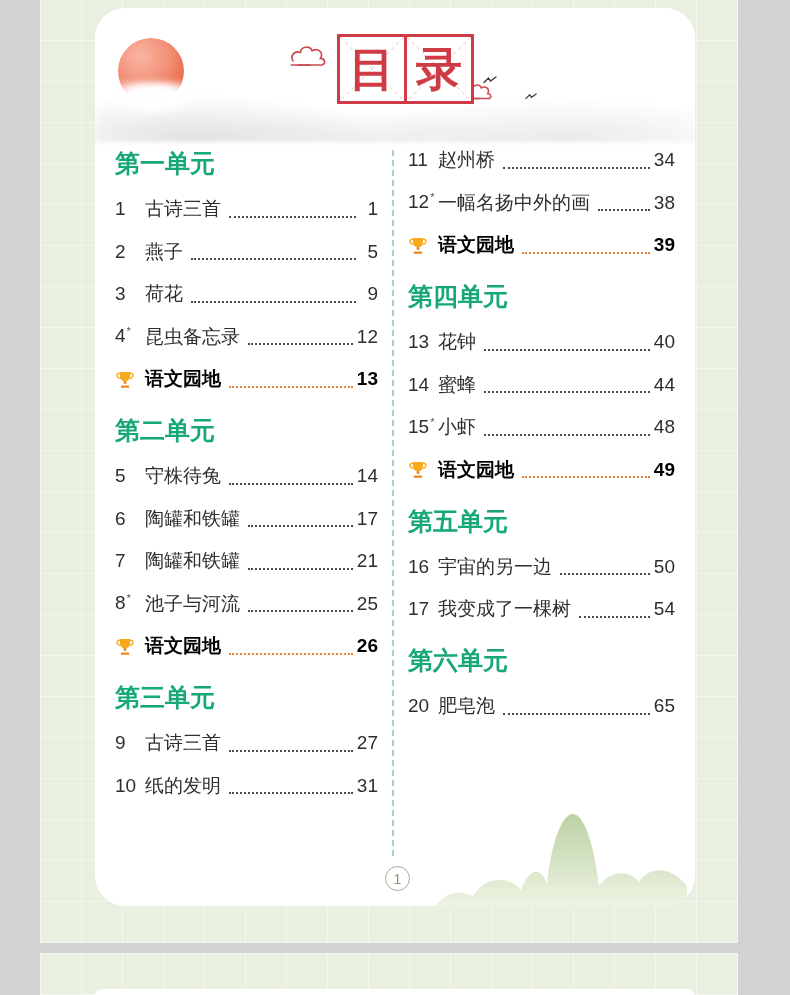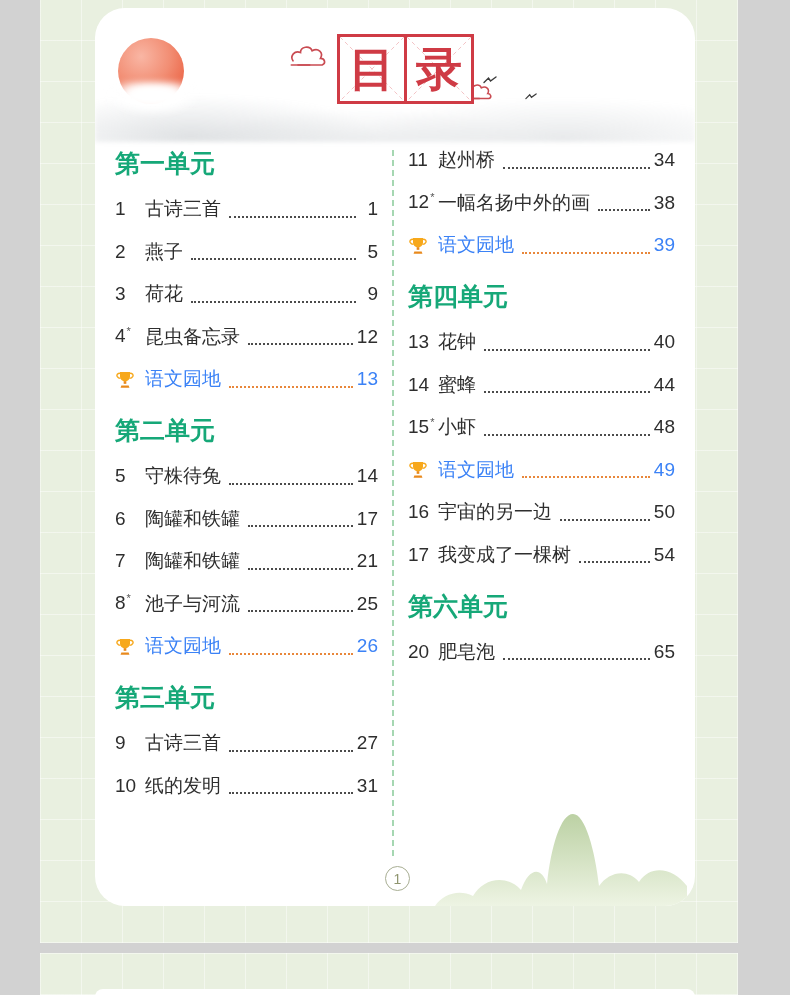--- a/index.html
+++ b/index.html
@@ -85,21 +85,21 @@
     font-size:19px;color:#2e2e2e;
   }
   .num{flex:none;width:30px;}
   .star{font-size:11px;color:#555;vertical-align:super;margin-left:1px;}
   .t{flex:none;white-space:nowrap;}
   .dots{
     flex:1;min-width:12px;height:15px;margin:0 4px 0 8px;
     border-bottom:2.4px dotted #4b4b4b;
   }
   .pg{flex:none;min-width:18px;text-align:right;}
-  .row.garden{color:#3b82f6;}
+  .row.garden{color:#000000;font-weight:bold;}
   .row.garden .dots{border-bottom-color:#e8873b;}
   .trophy{flex:none;width:30px;display:inline-flex;align-items:center;}
   
   .hills{position:absolute;right:8px;bottom:0;width:252px;height:100px;}
   .pagenum{
     position:absolute;left:290px;top:858px;width:23px;height:23px;
     border:1.5px solid #a8ae93;border-radius:50%;
     color:#8f956f;font-size:14px;display:flex;align-items:center;justify-content:center;
   }
 </style>
@@ -309,20 +309,21 @@
                 <path d="M6 3.5C3 3.5 1.6 5.3 2.6 7.3c.8 1.5 2.4 2.3 3.9 2.3" fill="none" stroke="#f7a81b" stroke-width="1.7"></path>
                 <path d="M18 3.5c3 0 4.4 1.8 3.4 3.8-.8 1.5-2.4 2.3-3.9 2.3" fill="none" stroke="#f7a81b" stroke-width="1.7"></path>
                 <rect x="10.4" y="13" width="3.2" height="3.2" fill="#e8891c"></rect>
                 <path d="M7.6 18.2h8.8l.9 2.6H6.7z" fill="#e8891c"></path>
               </svg>
             </span>
             <span class="t">语文园地</span>
             <span class="dots"></span>
             <span class="pg">49</span>
           </div>
+          <div class="unit">第五单元</div>
           <div class="row">
             <span class="num">16</span>
             <span class="t">宇宙的另一边</span>
             <span class="dots"></span>
             <span class="pg">50</span>
           </div>
           <div class="row">
             <span class="num">17</span>
             <span class="t">我变成了一棵树</span>
             <span class="dots"></span>

